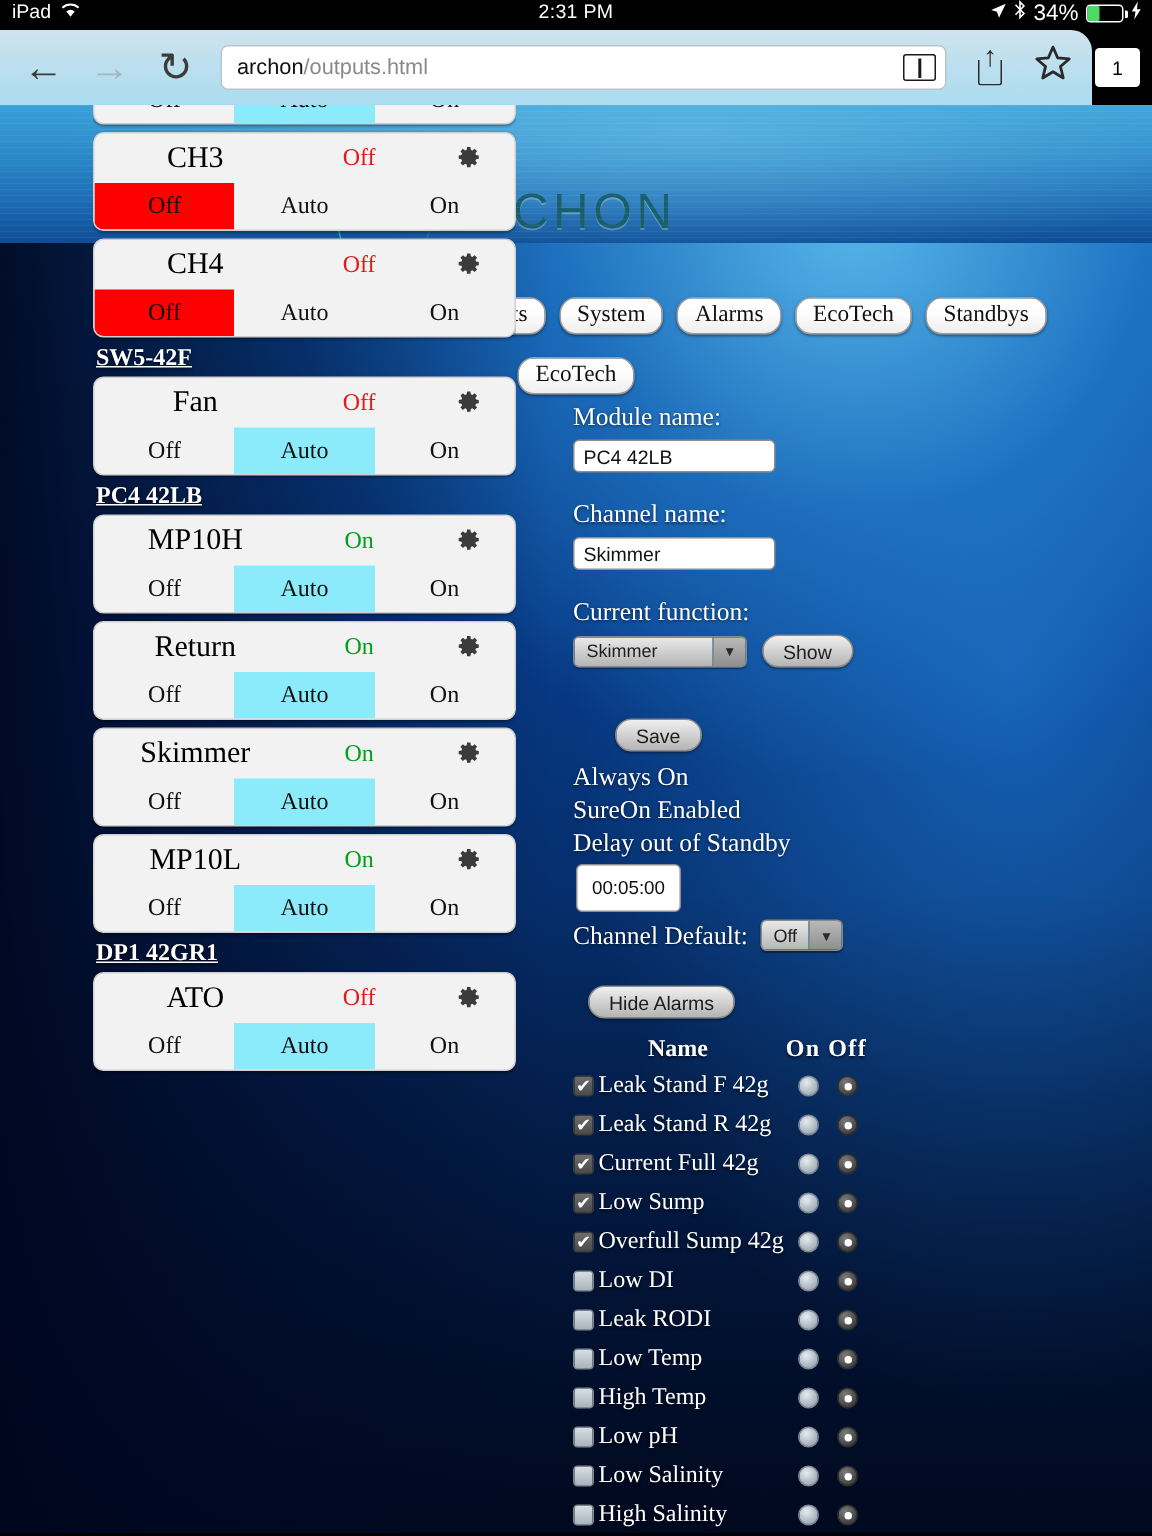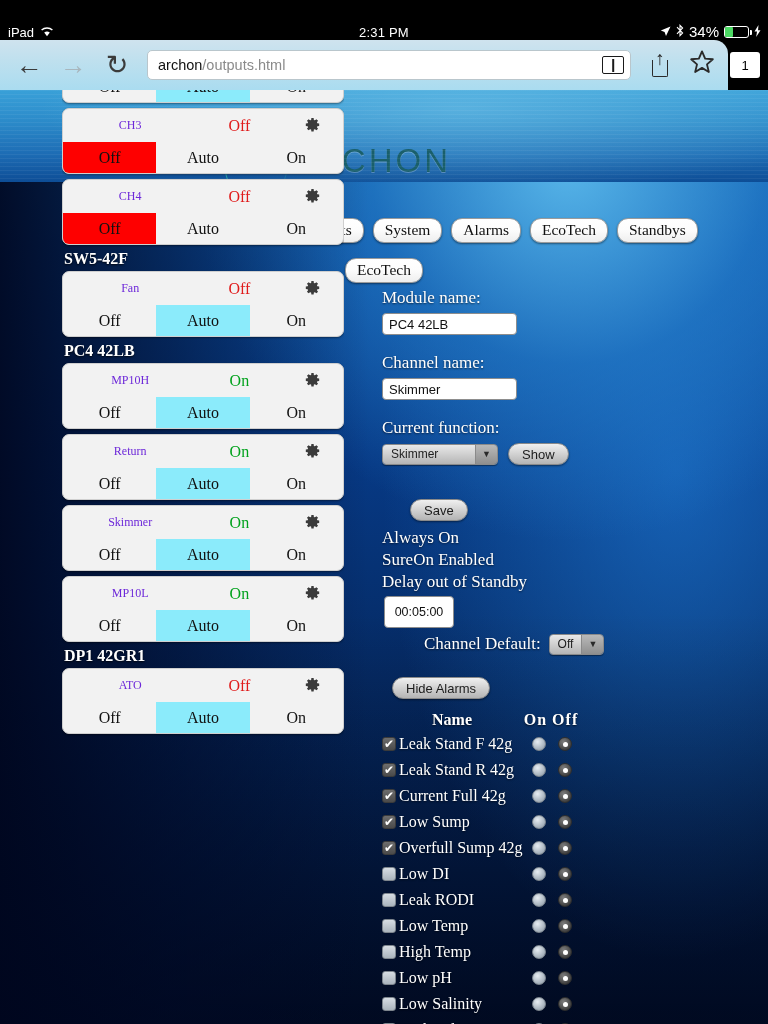--- a/index.html
+++ b/index.html
@@ -5,23 +5,23 @@
   * { box-sizing: border-box; margin: 0; padding: 0; }
   html, body {
     width: 768px; height: 1024px;
     font-family: "Liberation Serif", serif;
     overflow: hidden;
     background: #000;
   }
 
   
   .statusbar {
-    height: 40px; width: 768px;
+    height: 20px; width: 768px;
     background: #000; color: #fff;
-    display: flex; align-items: flex-end;
+    display: flex; align-items: flex-start;
     font-family: "Liberation Sans", sans-serif;
     font-size: 13px; position: relative;
   }
   .sb-left { display: flex; align-items: center; gap: 6px; padding-left: 8px; }
   .sb-center {
     position: absolute; left: 0; right: 0; text-align: center;
     font-size: 13px; font-weight: normal; letter-spacing: .2px;
   }
   .sb-right {
     margin-left: auto; display: flex; align-items: center;
@@ -170,21 +170,21 @@
   .cards-shift { position: absolute; left: 0; top: -20px; width: 282px; }
   .card {
     background: #f2f2f2; border: 1px solid #cfcfcf; border-radius: 7px;
     margin-bottom: 5px; overflow: hidden;
     box-shadow: 0 1px 2px rgba(0,0,0,.4);
   }
   .card-top {
     display: flex; align-items: center; height: 33px;
   }
   .c-name {
-    flex: 0 0 48%; text-align: center; font-size: 12px; color: #6d28d9;
+    flex: 0 0 48%; text-align: center; font-size: 20px; color: #000000;
   }
   .c-state {
     flex: 0 0 30%; text-align: center; font-size: 16px;
   }
   .c-state.on  { color: #00a21c; }
   .c-state.off { color: #e01b1b; }
   .c-gear {
     flex: 1; display: flex; align-items: center; justify-content: center;
   }
   .gear { width: 17px; height: 17px; display: block; }
@@ -192,20 +192,21 @@
   .seg {
     flex: 1; display: flex; align-items: center; justify-content: center;
     font-size: 16px; color: #111;
   }
   .seg.sel-auto { background: #8bebfb; }
   .seg.sel-off  { background: #fe0000; color: #111; font-weight: normal; }
   .group-label {
     font-family: "Liberation Serif", serif; font-weight: bold;
     font-size: 16px; color: #ffffff; margin: 2px 0 3px 2px;
     text-shadow: 0 1px 2px rgba(0,0,0,.8);
+    text-decoration: underline;
   }
 
   
   .rightcol {
     position: absolute; left: 382px; top: 198px; width: 330px;
     color: #fff;
   }
   .field-label {
     font-size: 17px; color: #fff; margin-bottom: 5px;
     text-shadow: 0 1px 2px rgba(0,0,0,.6);
@@ -248,21 +249,21 @@
     font-size: 17px; color: #fff; line-height: 1.28;
     text-shadow: 0 1px 2px rgba(0,0,0,.6);
   }
   .timebox {
     width: 70px; height: 32px; background: #fff; color: #111;
     border: 1px solid #8d8d8d; border-radius: 4px;
     font-family: "Liberation Sans", sans-serif; font-size: 12.5px;
     display: flex; align-items: center; justify-content: center;
     margin: 4px 0 5px 2px;
   }
-  .cdrow { display: flex; align-items: center; gap: 8px; margin-bottom: 22px; margin-left: 42px; }
+  .cdrow { display: flex; gap: 8px; margin-bottom: 22px; }
 
   
   .alarm-head {
     display: flex; align-items: flex-end;
     font-weight: bold; font-size: 16px; color: #fff;
     text-shadow: 0 1px 2px rgba(0,0,0,.7);
     margin-bottom: 2px;
   }
   .ah-name { width: 140px; text-align: center; }
   .ah-onoff { width: 58px; text-align: center; letter-spacing: 1px; }

